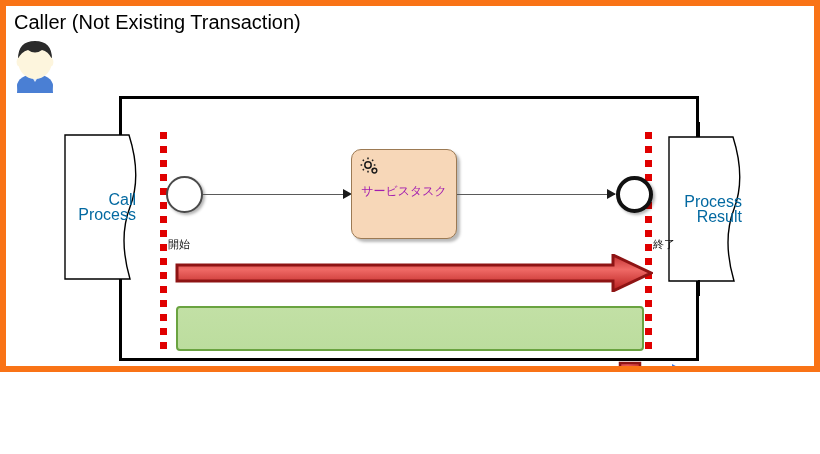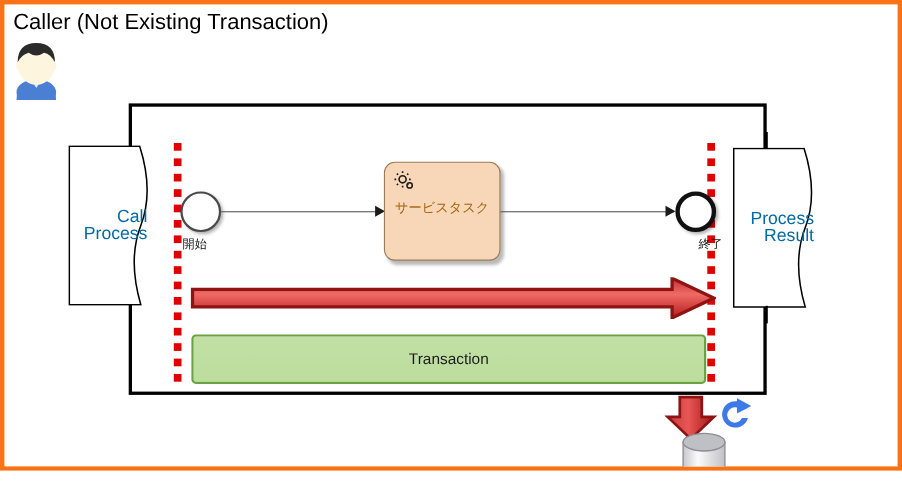--- a/index.html
+++ b/index.html
@@ -6,23 +6,23 @@
     margin: 0;
     padding: 0;
     background: #ffffff;
   }
   body {
     font-family: "Liberation Sans", sans-serif;
   }
   #canvas {
     position: relative;
     width: 820px;
-    height: 428px;
+    height: 372px;
     background: #ffffff;
-    border: 4px solid #f97316;
+    border: 6px solid #f97316;
     box-sizing: border-box;
     overflow: hidden;
   }
   .abs { position: absolute; }
 
   
   #caller-title {
     left: 8px;
     top: 3px;
     font-size: 20px;
@@ -118,23 +118,24 @@
     left: 610px; top: 170px;
     width: 37px; height: 37px;
     border: 4px solid #111111;
     box-shadow: 2px 2px 3px rgba(0,0,0,0.30);
   }
   .event-label {
     font-size: 11px;
     color: #111111;
     line-height: 13px;
     white-space: nowrap;
+    margin-top: 20px;
   }
   #start-event-label { left: 162px; top: 212px; }
-  #end-event-label   { left: 631px; top: 212px; }
+  #end-event-label   { left: 647px; top: 212px; }
 
   
   .flow-line {
     height: 1px;
     background: #5a5a5a;
     top: 188px;
   }
   #flow-start-to-task { left: 197px; width: 142px; }
   #flow-task-to-end   { left: 451px; width: 158px; }
   .flow-head {
@@ -159,21 +160,21 @@
   }
   #service-task-gear {
     left: 353px; top: 150px;
     width: 20px; height: 20px;
   }
   #service-task-label {
     left: 345px; top: 178px;
     width: 106px;
     text-align: center;
     font-size: 12px;
-    color: #a16207;
+    color: #a21caf;
     line-height: 15px;
   }
 
   
   #tx-red-arrow {
     left: 169px; top: 248px;
     width: 478px; height: 38px;
   }
 
   
@@ -283,21 +284,20 @@
           <stop offset="0%" stop-color="#c23232"></stop>
           <stop offset="40%" stop-color="#ef6a66"></stop>
           <stop offset="100%" stop-color="#b71c1c"></stop>
         </linearGradient>
       </defs>
       <path d="M2 11 L438 11 L438 1 L476 19 L438 37 L438 27 L2 27 Z" fill="url(#redShaft)" stroke="#8e1414" stroke-width="3" stroke-linejoin="miter"></path>
     </svg>
   </div>
 
   <div class="abs" id="transaction-bar"></div>
-  <div class="abs" id="transaction-bar-label">Transaction</div>
 
   <div class="abs" id="persist-arrow">
     <svg width="48" height="42" viewBox="0 0 48 42">
       <defs>
         <linearGradient id="redDown" x1="0" y1="0" x2="1" y2="0">
           <stop offset="0%" stop-color="#c93b3b"></stop>
           <stop offset="45%" stop-color="#e85555"></stop>
           <stop offset="100%" stop-color="#a81414"></stop>
         </linearGradient>
       </defs>

